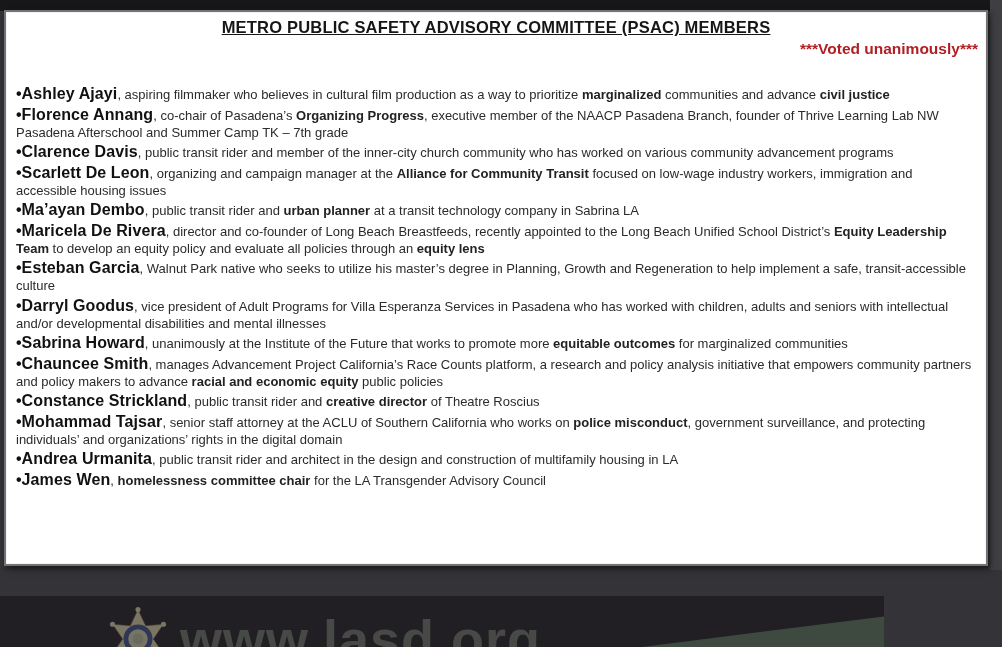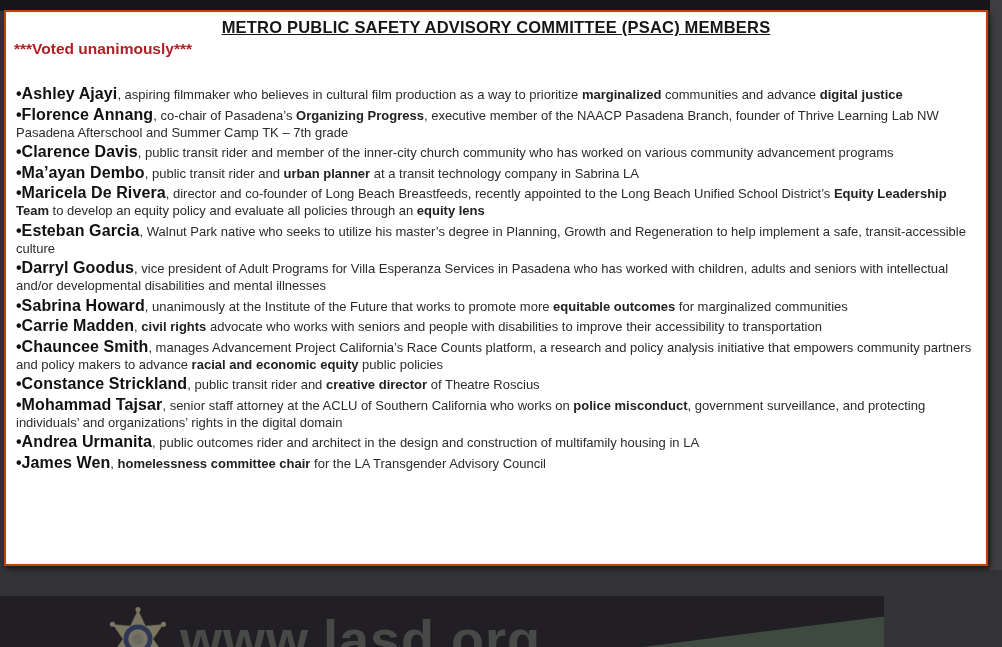--- a/index.html
+++ b/index.html
@@ -8,32 +8,32 @@
     background:#343438;
     font-family:"Liberation Sans","DejaVu Sans",sans-serif;
   }
   .top-strip{position:absolute;top:0;left:0;width:1002px;height:11px;background:#17171a;}
   .side-shade-right{position:absolute;top:0;right:0;width:12px;height:570px;background:#3f3f43;}
 
   
   .slide{
     position:absolute;left:4px;top:10px;width:984px;height:556px;
     box-sizing:border-box;background:var(--slide-bg,#fff);
-    border:2px solid #c2410c;
+    border:2px solid #737373;
     box-shadow:2px 3px 6px rgba(0,0,0,.55), inset 0 0 0 1px #f4f4f4;
     padding:5px 8px 0 8px;
   }
   .slide-title{
     margin:1px 0 0 0;text-align:center;
     font-size:16.5px;font-weight:700;letter-spacing:.2px;
     color:var(--title-text,#161616);
     text-decoration:underline;
   }
   .voted-note{
-    margin:3px 0 0 0;text-align:left;
+    margin:3px 0 0 0;text-align:right;
     font-size:15.5px;font-weight:700;
     color:var(--voted-note,#b01f24);
   }
   ul.members-list{
     list-style:none;margin:27px 0 0 0;padding:0 2px;
   }
   li.member-row{
     font-size:13px;line-height:17px;margin:0 0 2.5px 0;
     color:var(--body-text,#2b2b2b);
   }
@@ -66,46 +66,46 @@
 </head>
 <body>
 
 <div class="top-strip"></div>
 <div class="side-shade-right"></div>
 
 <div class="slide">
   <h1 class="slide-title">METRO PUBLIC SAFETY ADVISORY COMMITTEE (PSAC) MEMBERS</h1>
   <div class="voted-note">***Voted unanimously***</div>
   <ul class="members-list">
-  <li class="member-row"><span class="member-bullet">•</span><span class="member-name">Ashley Ajayi</span><span class="member-desc"><span>, aspiring filmmaker who believes in cultural film production as a way to prioritize </span><b>marginalized</b><span> communities and advance </span><b>digital justice</b></span></li>
+  <li class="member-row"><span class="member-bullet">•</span><span class="member-name">Ashley Ajayi</span><span class="member-desc"><span>, aspiring filmmaker who believes in cultural film production as a way to prioritize </span><b>marginalized</b><span> communities and advance </span><b>civil justice</b></span></li>
 
   <li class="member-row"><span class="member-bullet">•</span><span class="member-name">Florence Annang</span><span class="member-desc"><span>, co-chair of Pasadena’s </span><b>Organizing Progress</b><span>, executive member of the NAACP Pasadena Branch, founder of Thrive Learning Lab NW Pasadena Afterschool and Summer Camp TK – 7th grade</span></span></li>
 
   <li class="member-row"><span class="member-bullet">•</span><span class="member-name">Clarence Davis</span><span class="member-desc"><span>, public transit rider and member of the inner-city church community who has worked on various community advancement programs</span></span></li>
 
+  <li class="member-row"><span class="member-bullet">•</span><span class="member-name">Scarlett De Leon</span><span class="member-desc"><span>, organizing and campaign manager at the </span><b>Alliance for Community Transit</b><span> focused on low-wage industry workers, immigration and accessible housing issues</span></span></li>
 
   <li class="member-row"><span class="member-bullet">•</span><span class="member-name">Ma’ayan Dembo</span><span class="member-desc"><span>, public transit rider and </span><b>urban planner</b><span> at a transit technology company in Sabrina LA</span></span></li>
 
   <li class="member-row"><span class="member-bullet">•</span><span class="member-name">Maricela De Rivera</span><span class="member-desc"><span>, director and co-founder of Long Beach Breastfeeds, recently appointed to the Long Beach Unified School District’s </span><b>Equity Leadership Team</b><span> to develop an equity policy and evaluate all policies through an </span><b>equity lens</b></span></li>
 
   <li class="member-row"><span class="member-bullet">•</span><span class="member-name">Esteban Garcia</span><span class="member-desc"><span>, Walnut Park native who seeks to utilize his master’s degree in Planning, Growth and Regeneration to help implement a safe, transit-accessible culture</span></span></li>
 
   <li class="member-row"><span class="member-bullet">•</span><span class="member-name">Darryl Goodus</span><span class="member-desc"><span>, vice president of Adult Programs for Villa Esperanza Services in Pasadena who has worked with children, adults and seniors with intellectual and/or developmental disabilities and mental illnesses</span></span></li>
 
   <li class="member-row"><span class="member-bullet">•</span><span class="member-name">Sabrina Howard</span><span class="member-desc"><span>, unanimously at the Institute of the Future that works to promote more </span><b>equitable outcomes</b><span> for marginalized communities</span></span></li>
 
-  <li class="member-row"><span class="member-bullet">•</span><span class="member-name">Carrie Madden</span><span class="member-desc"><span>, </span><b>civil rights</b><span> advocate who works with seniors and people with disabilities to improve their accessibility to transportation</span></span></li>
 
   <li class="member-row"><span class="member-bullet">•</span><span class="member-name">Chauncee Smith</span><span class="member-desc"><span>, manages Advancement Project California’s Race Counts platform, a research and policy analysis initiative that empowers community partners and policy makers to advance </span><b>racial and economic equity</b><span> public policies</span></span></li>
 
   <li class="member-row"><span class="member-bullet">•</span><span class="member-name">Constance Strickland</span><span class="member-desc"><span>, public transit rider and </span><b>creative director</b><span> of Theatre Roscius</span></span></li>
 
   <li class="member-row"><span class="member-bullet">•</span><span class="member-name">Mohammad Tajsar</span><span class="member-desc"><span>, senior staff attorney at the ACLU of Southern California who works on </span><b>police misconduct</b><span>, government surveillance, and protecting individuals’ and organizations’ rights in the digital domain</span></span></li>
 
-  <li class="member-row"><span class="member-bullet">•</span><span class="member-name">Andrea Urmanita</span><span class="member-desc"><span>, public outcomes rider and architect in the design and construction of multifamily housing in LA</span></span></li>
+  <li class="member-row"><span class="member-bullet">•</span><span class="member-name">Andrea Urmanita</span><span class="member-desc"><span>, public transit rider and architect in the design and construction of multifamily housing in LA</span></span></li>
 
   <li class="member-row"><span class="member-bullet">•</span><span class="member-name">James Wen</span><span class="member-desc"><span>, </span><b>homelessness committee chair</b><span> for the LA Transgender Advisory Council</span></span></li>
 </ul>
 </div>
 
 <div class="bottom-band">
   <div class="green-sweep"></div>
   <div class="green-glow"></div>
   <div class="badge-wrap">
     <svg viewBox="0 0 100 104" width="64" height="70">

